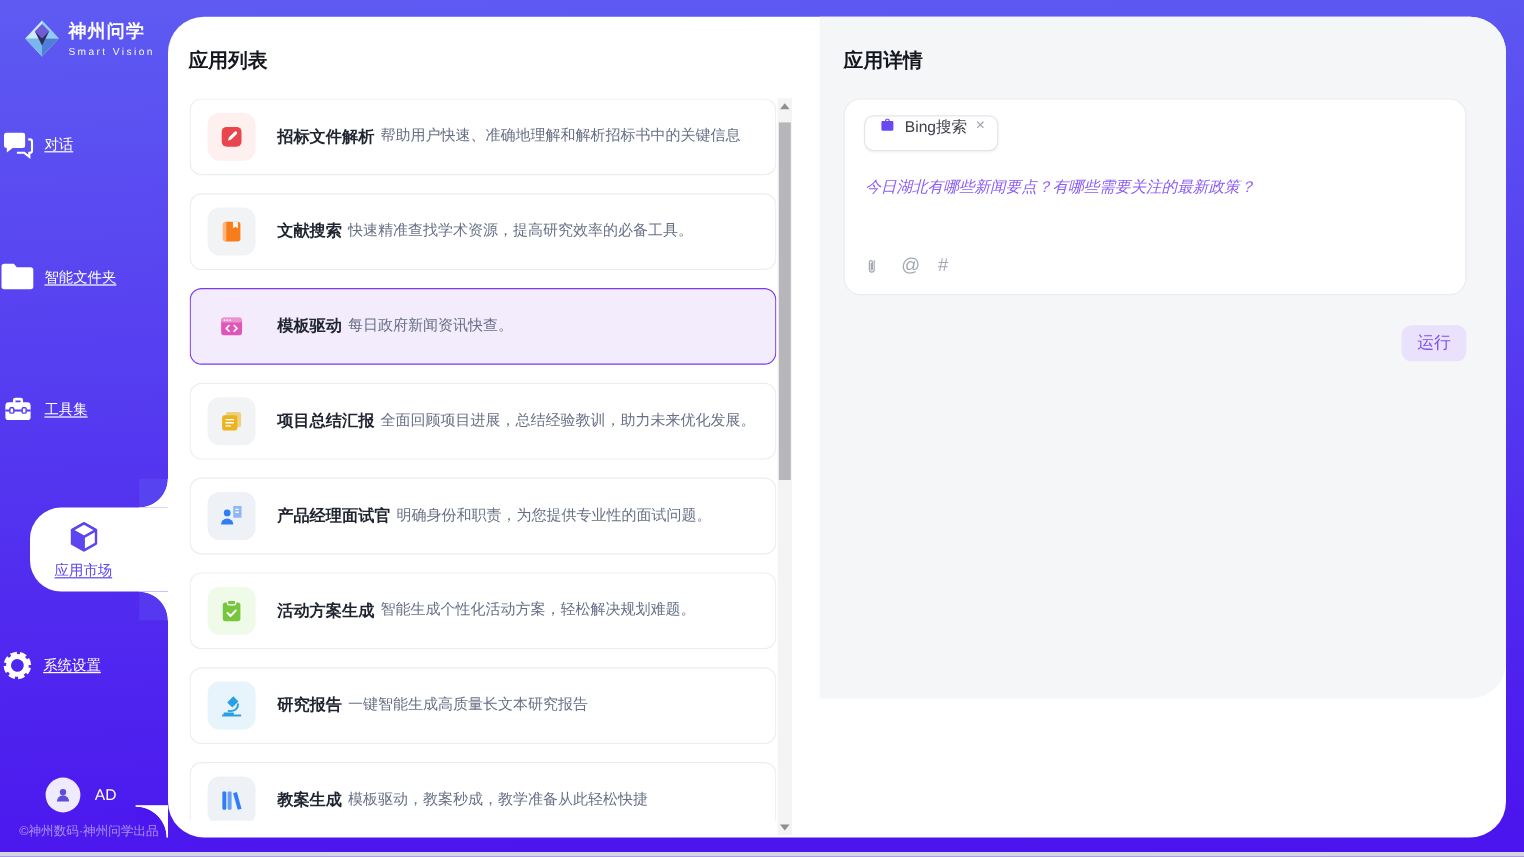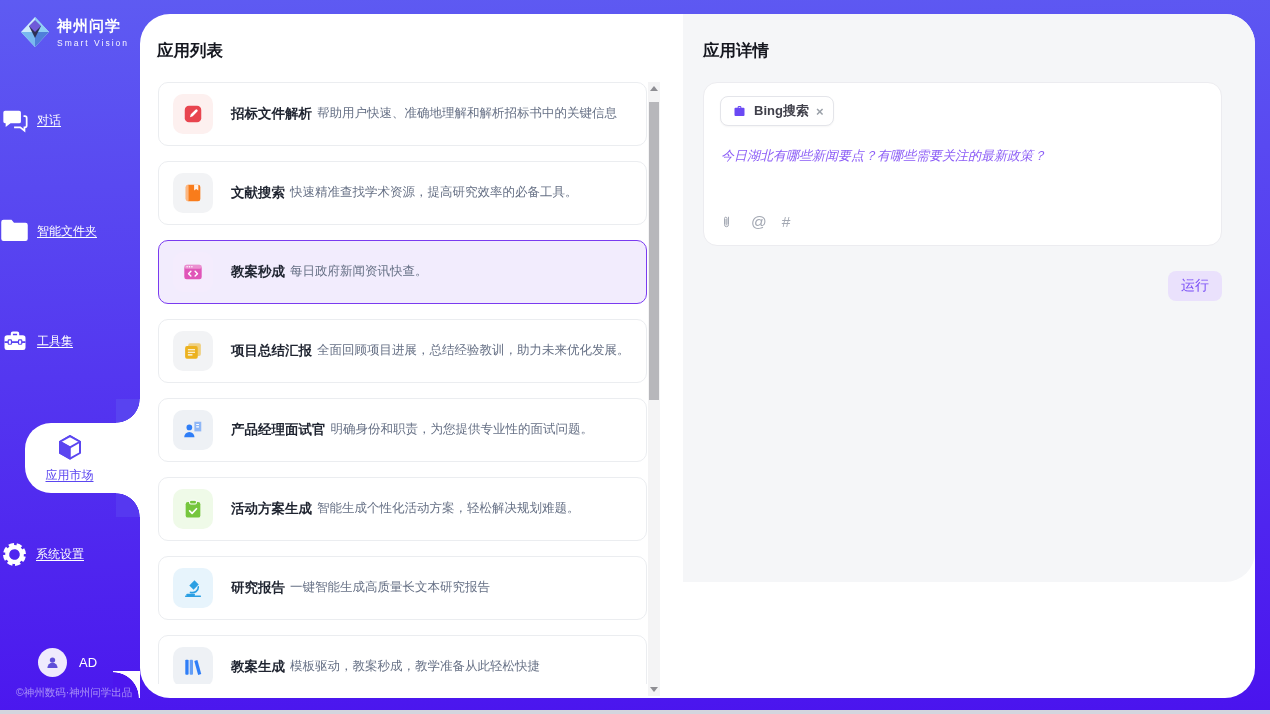--- a/index.html
+++ b/index.html
@@ -48,22 +48,22 @@
   
   .sbar{position:absolute;left:508px;top:68px;width:12px;height:614px;background:#f4f4f5;display:flex;flex-direction:column;align-items:center;}
   .sbar .arr{width:0;height:0;border-left:4px solid transparent;border-right:4px solid transparent;margin:4px 0;cursor:pointer;}
   .arr.up{border-bottom:5px solid #8e8e93;}
   .arr.down{border-top:5px solid #8e8e93;margin-top:auto;}
   .sthumb{position:absolute;top:20px;left:1px;width:10px;height:298px;background:#b7b7bb;cursor:pointer;}
   
   .detail-panel{position:absolute;left:543px;top:0;width:572px;height:568px;background:var(--panel-bg,#f5f6f8);border-radius:0 30px 30px 0;}
   .detail-panel .panel-title{position:absolute;left:20px;top:26px;}
   .composer{position:absolute;left:20px;top:68px;width:519px;height:164px;background:#fff;border:1px solid #ececf0;border-radius:14px;}
-  .chip{position:absolute;left:16px;top:13px;height:30px;display:inline-flex;align-items:center;gap:7px;padding:0 10px 0 11px;
-    background:#fff;border:1px solid #e4e5ea;border-radius:8px;box-shadow:0 1px 2px rgba(0,0,0,.04);font-weight:bold;}
+  .chip{position:absolute;left:16px;top:13px;height:30px;display:inline-flex;gap:7px;padding:0 10px 0 11px;
+    background:#fff;border:1px solid #e4e5ea;border-radius:8px;box-shadow:0 1px 2px rgba(0,0,0,.04);}
   .chip .chip-lbl{font-size:13px;color:#40404a;}
   .chip .x{font-size:13px;color:#9aa0a8;cursor:pointer;line-height:1;}
   .query{position:absolute;left:17px;top:64px;width:480px;font-size:13px;color:#8b5cf6;cursor:text;font-style:italic;}
   .tools-row{position:absolute;left:17px;top:130px;display:flex;align-items:center;gap:15px;color:#a3a8b3;}
   .tools-row .tico{cursor:pointer;display:flex;align-items:center;}
   .tools-row .glyph{font-size:15.5px;}
   .run-btn{position:absolute;right:33px;top:257px;width:54px;height:30px;border:none;border-radius:8px;
     background:var(--run-bg,#eae1fc);color:var(--run-text,#7a4ff6);font-size:14px;cursor:pointer;
     font-family:inherit;display:flex;align-items:center;justify-content:center;}
 </style>
@@ -186,21 +186,21 @@
           <svg width="22" height="22" viewBox="0 0 24 24">
               <rect x="2.5" y="4" width="19" height="16" rx="2.6" fill="currentColor"></rect>
               <rect x="2.5" y="4" width="19" height="4.4" rx="2" fill="#fff" opacity=".35"></rect>
               <circle cx="5.6" cy="6.2" r=".8" fill="#fff"></circle>
               <circle cx="8.2" cy="6.2" r=".8" fill="#fff"></circle>
               <circle cx="10.8" cy="6.2" r=".8" fill="#fff"></circle>
               <path d="M9.7 11.2l-2.6 2.6 2.6 2.6M14.3 11.2l2.6 2.6-2.6 2.6" stroke="#fff" stroke-width="1.5" fill="none" stroke-linecap="round" stroke-linejoin="round"></path>
             </svg>
         </div>
         <div class="card-text">
-          <span class="nm">教案秒成</span>
+          <span class="nm">模板驱动</span>
           <span class="ds">每日政府新闻资讯快查。</span>
         </div>
       </div>
 
       <div class="card">
         <div class="app-icon" style="background-color: rgb(242, 243, 245); color: rgb(236, 178, 31);">
           <svg width="22" height="22" viewBox="0 0 24 24">
               <rect x="6.8" y="3.6" width="13.8" height="13.8" rx="2" fill="currentColor" opacity=".55"></rect>
               <rect x="3.4" y="6.6" width="13.8" height="13.8" rx="2" fill="currentColor"></rect>
               <path d="M6.4 10.6h7.8M6.4 13.4h7.8M6.4 16.2h5" stroke="#fff" stroke-width="1.2"></path>

